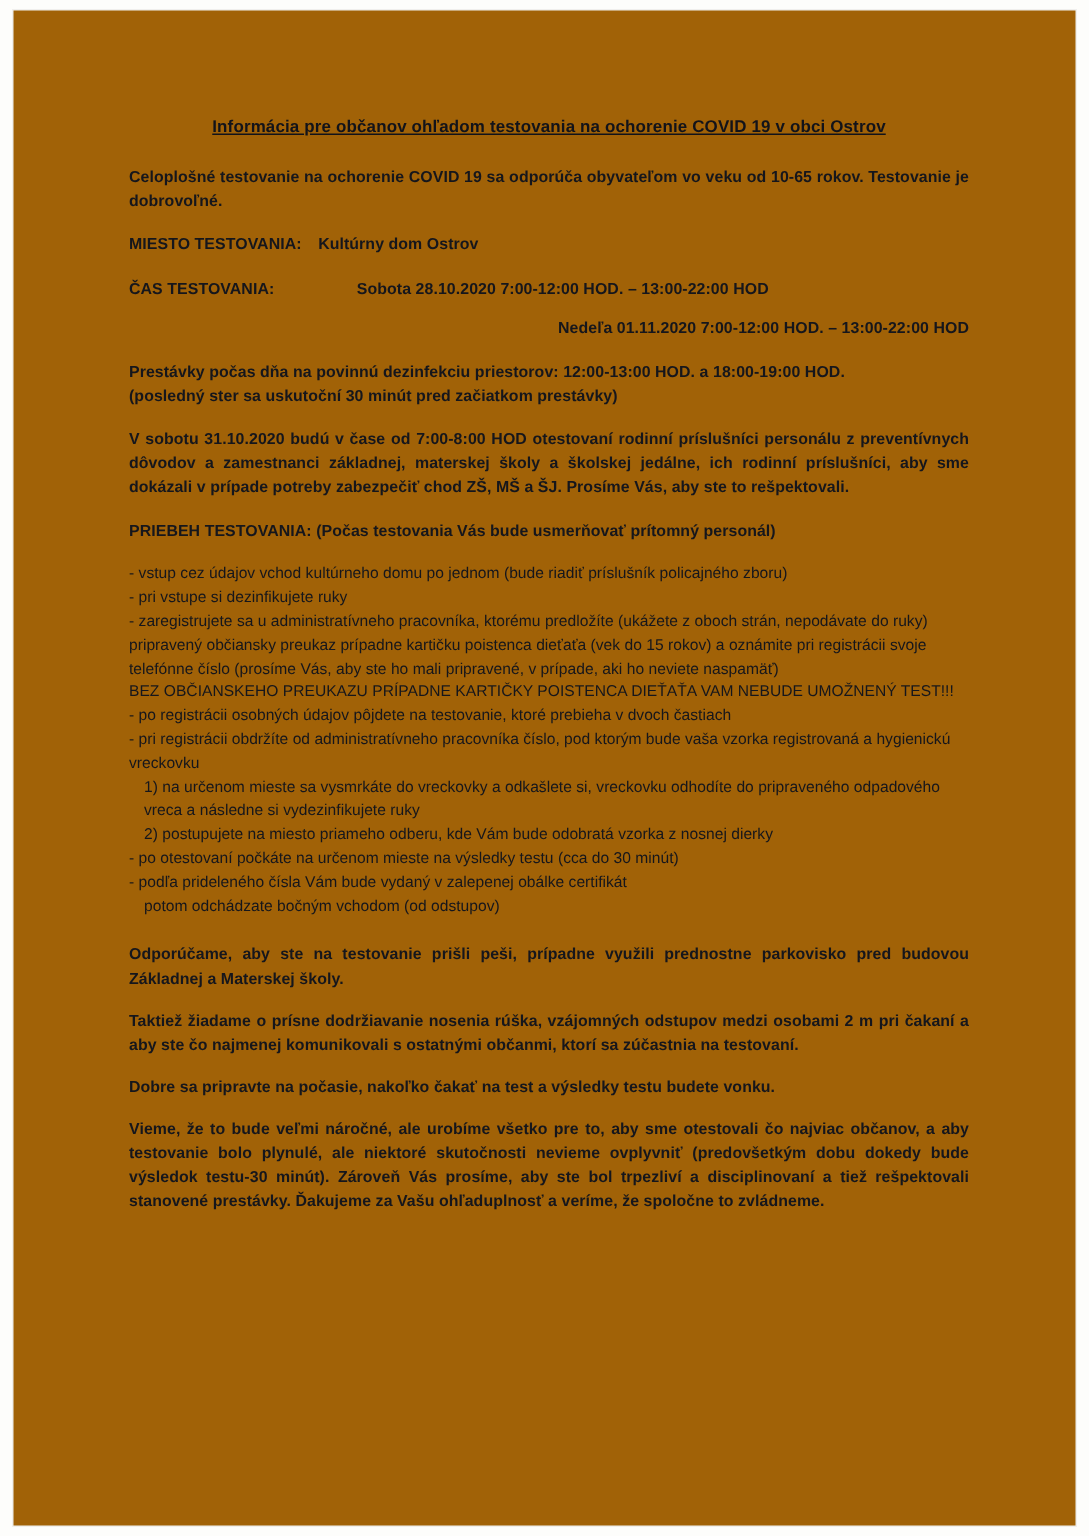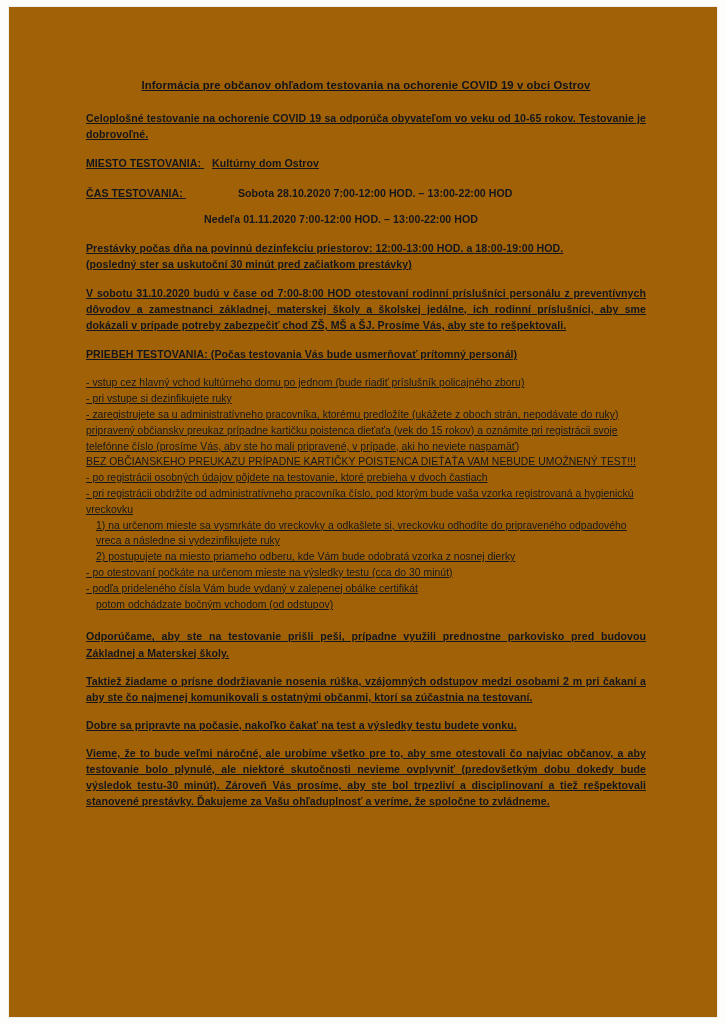--- a/index.html
+++ b/index.html
@@ -41,21 +41,20 @@
     color: #12131a;
     text-decoration: underline;
     text-align: center;
     letter-spacing: 0.1px;
     line-height: 1.35;
     margin-bottom: 17px;
   }
   p {
     margin: 0;
     color: #15161c;
-    text-decoration: underline;
   }
   .bold {
     font-weight: bold;
     font-size: 10.6px;
     line-height: 1.52;
     letter-spacing: 0.05px;
   }
   .spaced {
     margin-bottom: 13px;
   }
@@ -108,33 +107,33 @@
       <p class="bold spaced">
         <span>MIESTO TESTOVANIA:</span>
         <span style="margin-left:8px;">Kultúrny dom Ostrov</span>
       </p>
 
       <p class="bold small-gap">
         <span>ČAS TESTOVANIA:</span>
         <span class="indent-time">Sobota 28.10.2020 7:00-12:00 HOD. – 13:00-22:00 HOD</span>
       </p>
 
-      <p class="bold spaced" style="margin-top:10px;">
+      <p class="bold spaced" style="margin-top:10px;text-align:right;">
         <span class="indent-time2">Nedeľa 01.11.2020 7:00-12:00 HOD. – 13:00-22:00 HOD</span>
       </p>
 
       <p class="bold">Prestávky počas dňa na povinnú dezinfekciu priestorov:   12:00-13:00 HOD.  a  18:00-19:00 HOD.</p>
       <p class="bold spaced">(posledný ster sa uskutoční 30 minút pred začiatkom prestávky)</p>
 
       <p class="bold spaced justify" style="margin-top:9px;">V sobotu  31.10.2020  budú v čase od 7:00-8:00 HOD otestovaní rodinní príslušníci personálu z preventívnych dôvodov a zamestnanci  základnej, materskej školy a školskej jedálne, ich rodinní príslušníci, aby sme dokázali v prípade potreby zabezpečiť chod ZŠ, MŠ a ŠJ.  Prosíme Vás, aby ste to rešpektovali.</p>
 
       <p class="bold spaced" style="margin-top:11px;">PRIEBEH TESTOVANIA: (Počas testovania Vás bude usmerňovať prítomný personál)</p>
 
       <div class="list">
-        <p>- vstup cez hlavný vchod kultúrneho domu po jednom (bude riadiť príslušník policajného zboru)</p>
+        <p>- vstup cez údajov vchod kultúrneho domu po jednom (bude riadiť príslušník policajného zboru)</p>
         <p>- pri vstupe si dezinfikujete ruky</p>
         <p>- zaregistrujete  sa u administratívneho pracovníka, ktorému predložíte (ukážete z oboch strán, nepodávate do ruky)  pripravený občiansky preukaz   prípadne kartičku poistenca dieťaťa (vek do 15 rokov)  a oznámite pri registrácii svoje telefónne číslo (prosíme Vás, aby ste ho mali pripravené, v prípade, aki ho neviete naspamäť)</p>
         <p class="caps">BEZ OBČIANSKEHO PREUKAZU PRÍPADNE KARTIČKY POISTENCA DIEŤAŤA VAM NEBUDE UMOŽNENÝ TEST!!!</p>
         <p>- po registrácii osobných údajov pôjdete na testovanie, ktoré prebieha v dvoch častiach</p>
         <p>- pri registrácii obdržíte od administratívneho pracovníka číslo, pod ktorým bude vaša vzorka registrovaná a hygienickú vreckovku</p>
         <p class="indent1"> 1) na určenom mieste sa vysmrkáte do vreckovky a odkašlete si, vreckovku odhodíte do pripraveného odpadového vreca a následne si vydezinfikujete ruky</p>
         <p class="indent1"> 2)  postupujete na miesto priameho odberu, kde Vám bude odobratá vzorka z nosnej dierky</p>
         <p>- po otestovaní počkáte na určenom mieste na výsledky testu (cca do 30 minút)</p>
         <p>- podľa prideleného čísla Vám bude vydaný v zalepenej obálke certifikát</p>
         <p class="indent1"> potom odchádzate bočným vchodom (od odstupov)</p>

